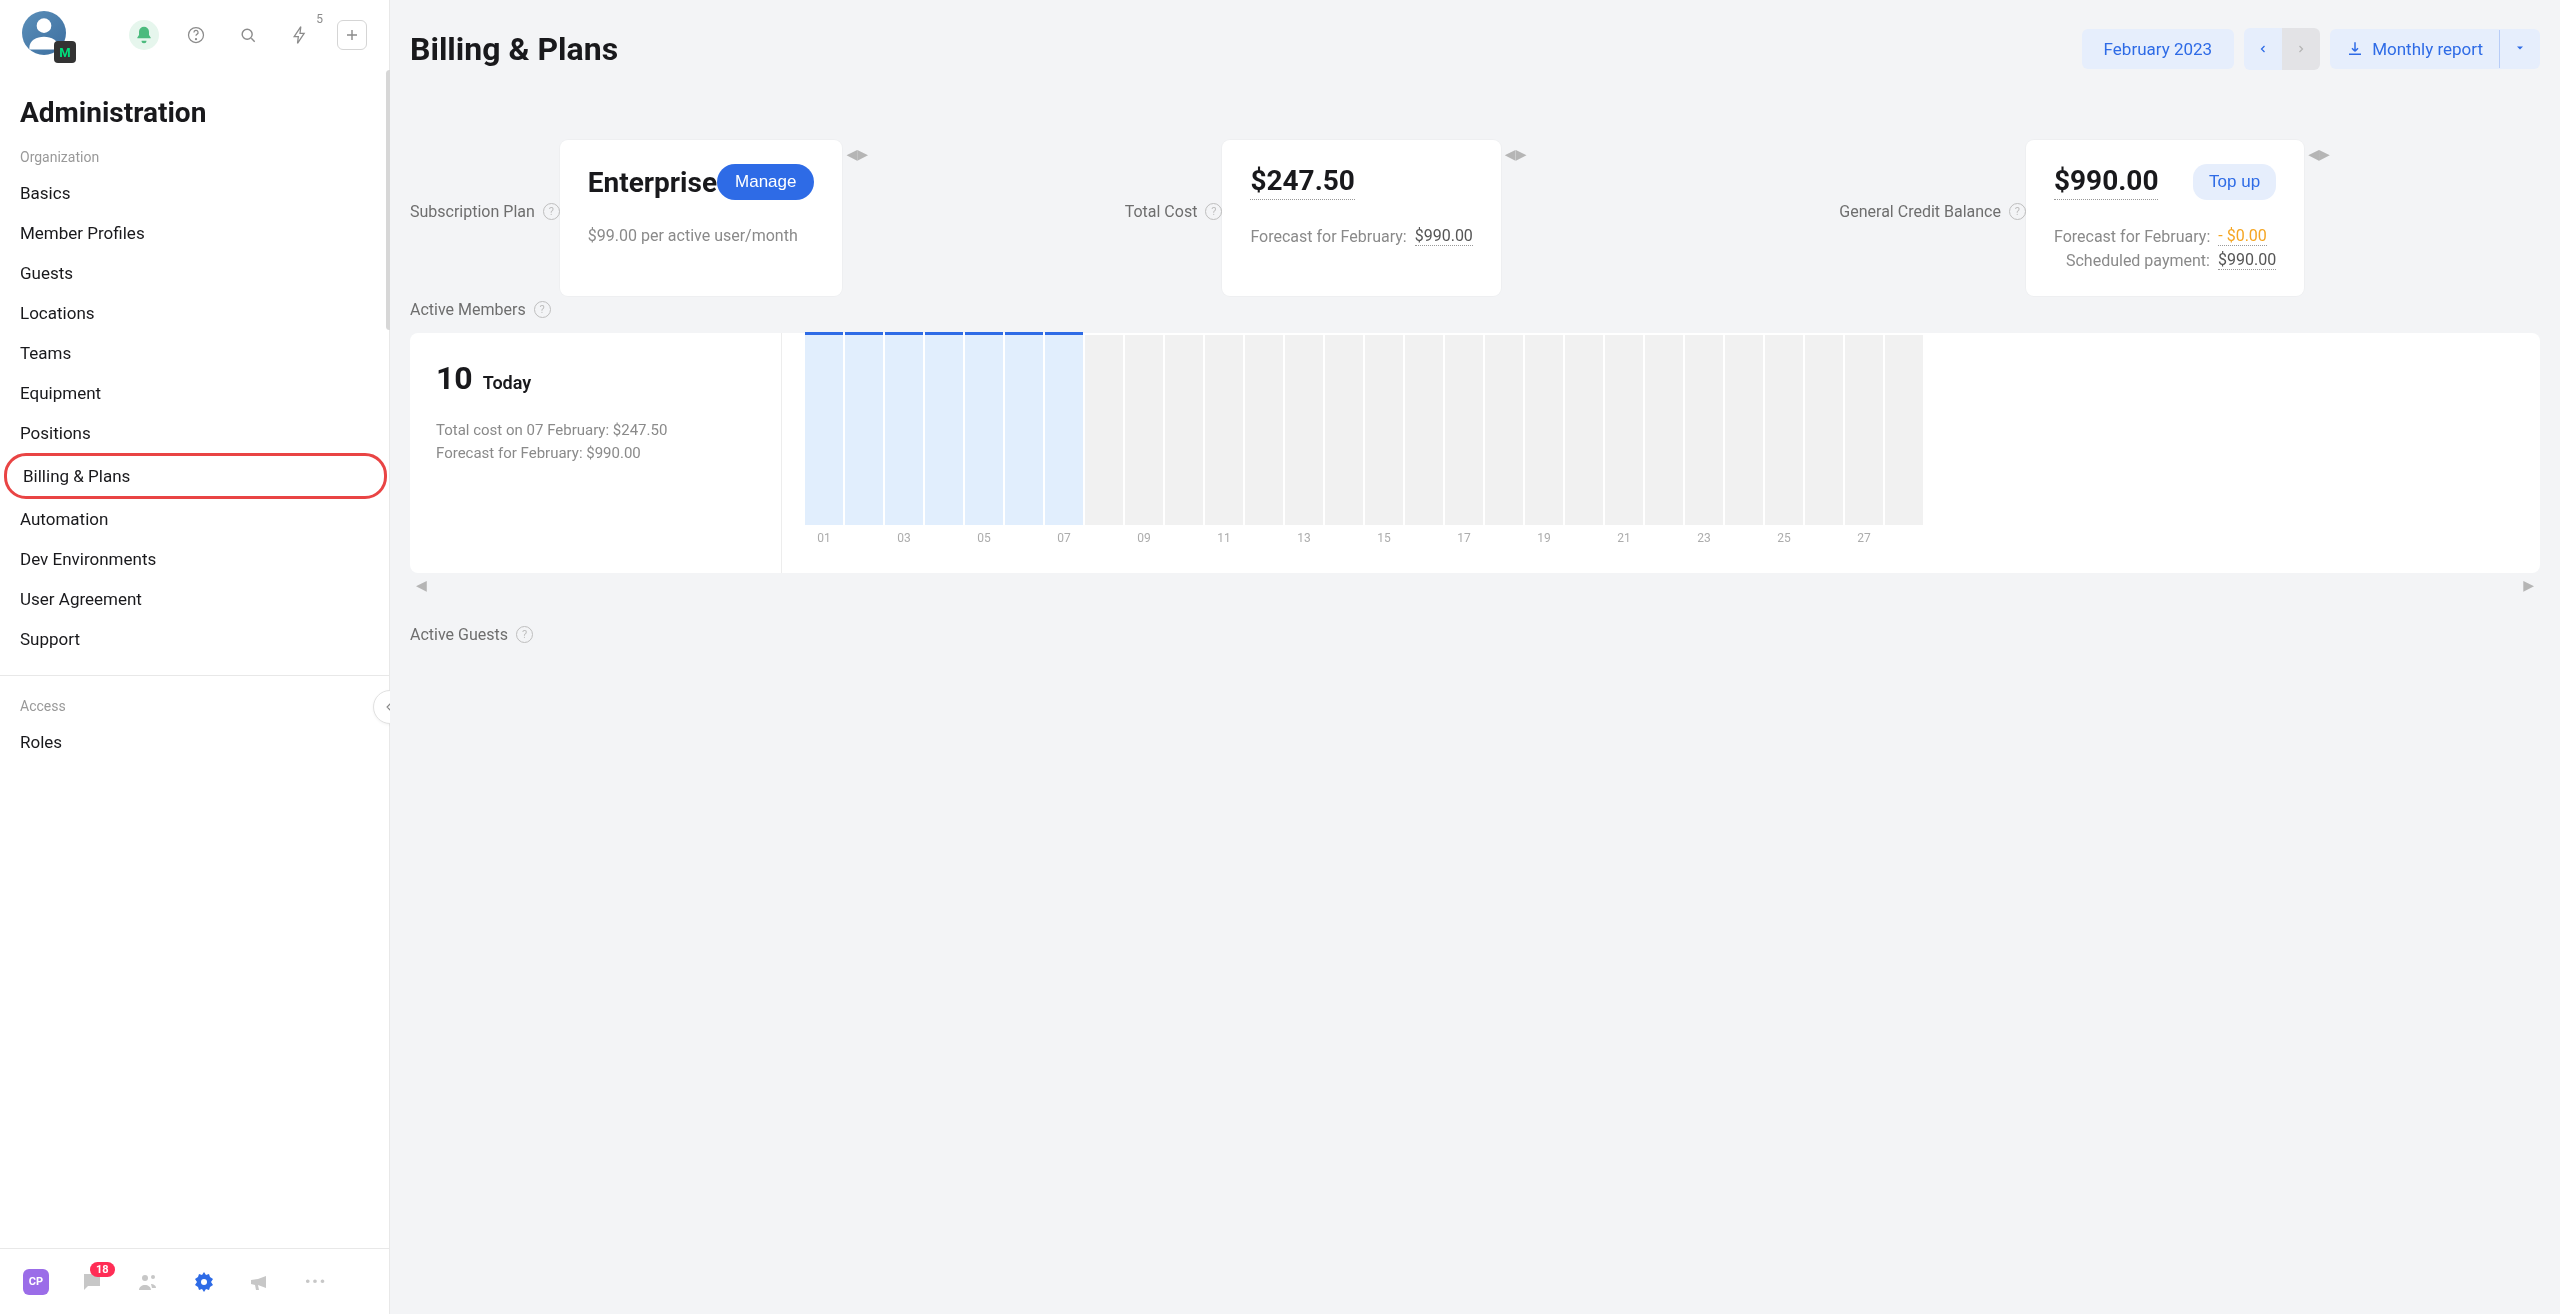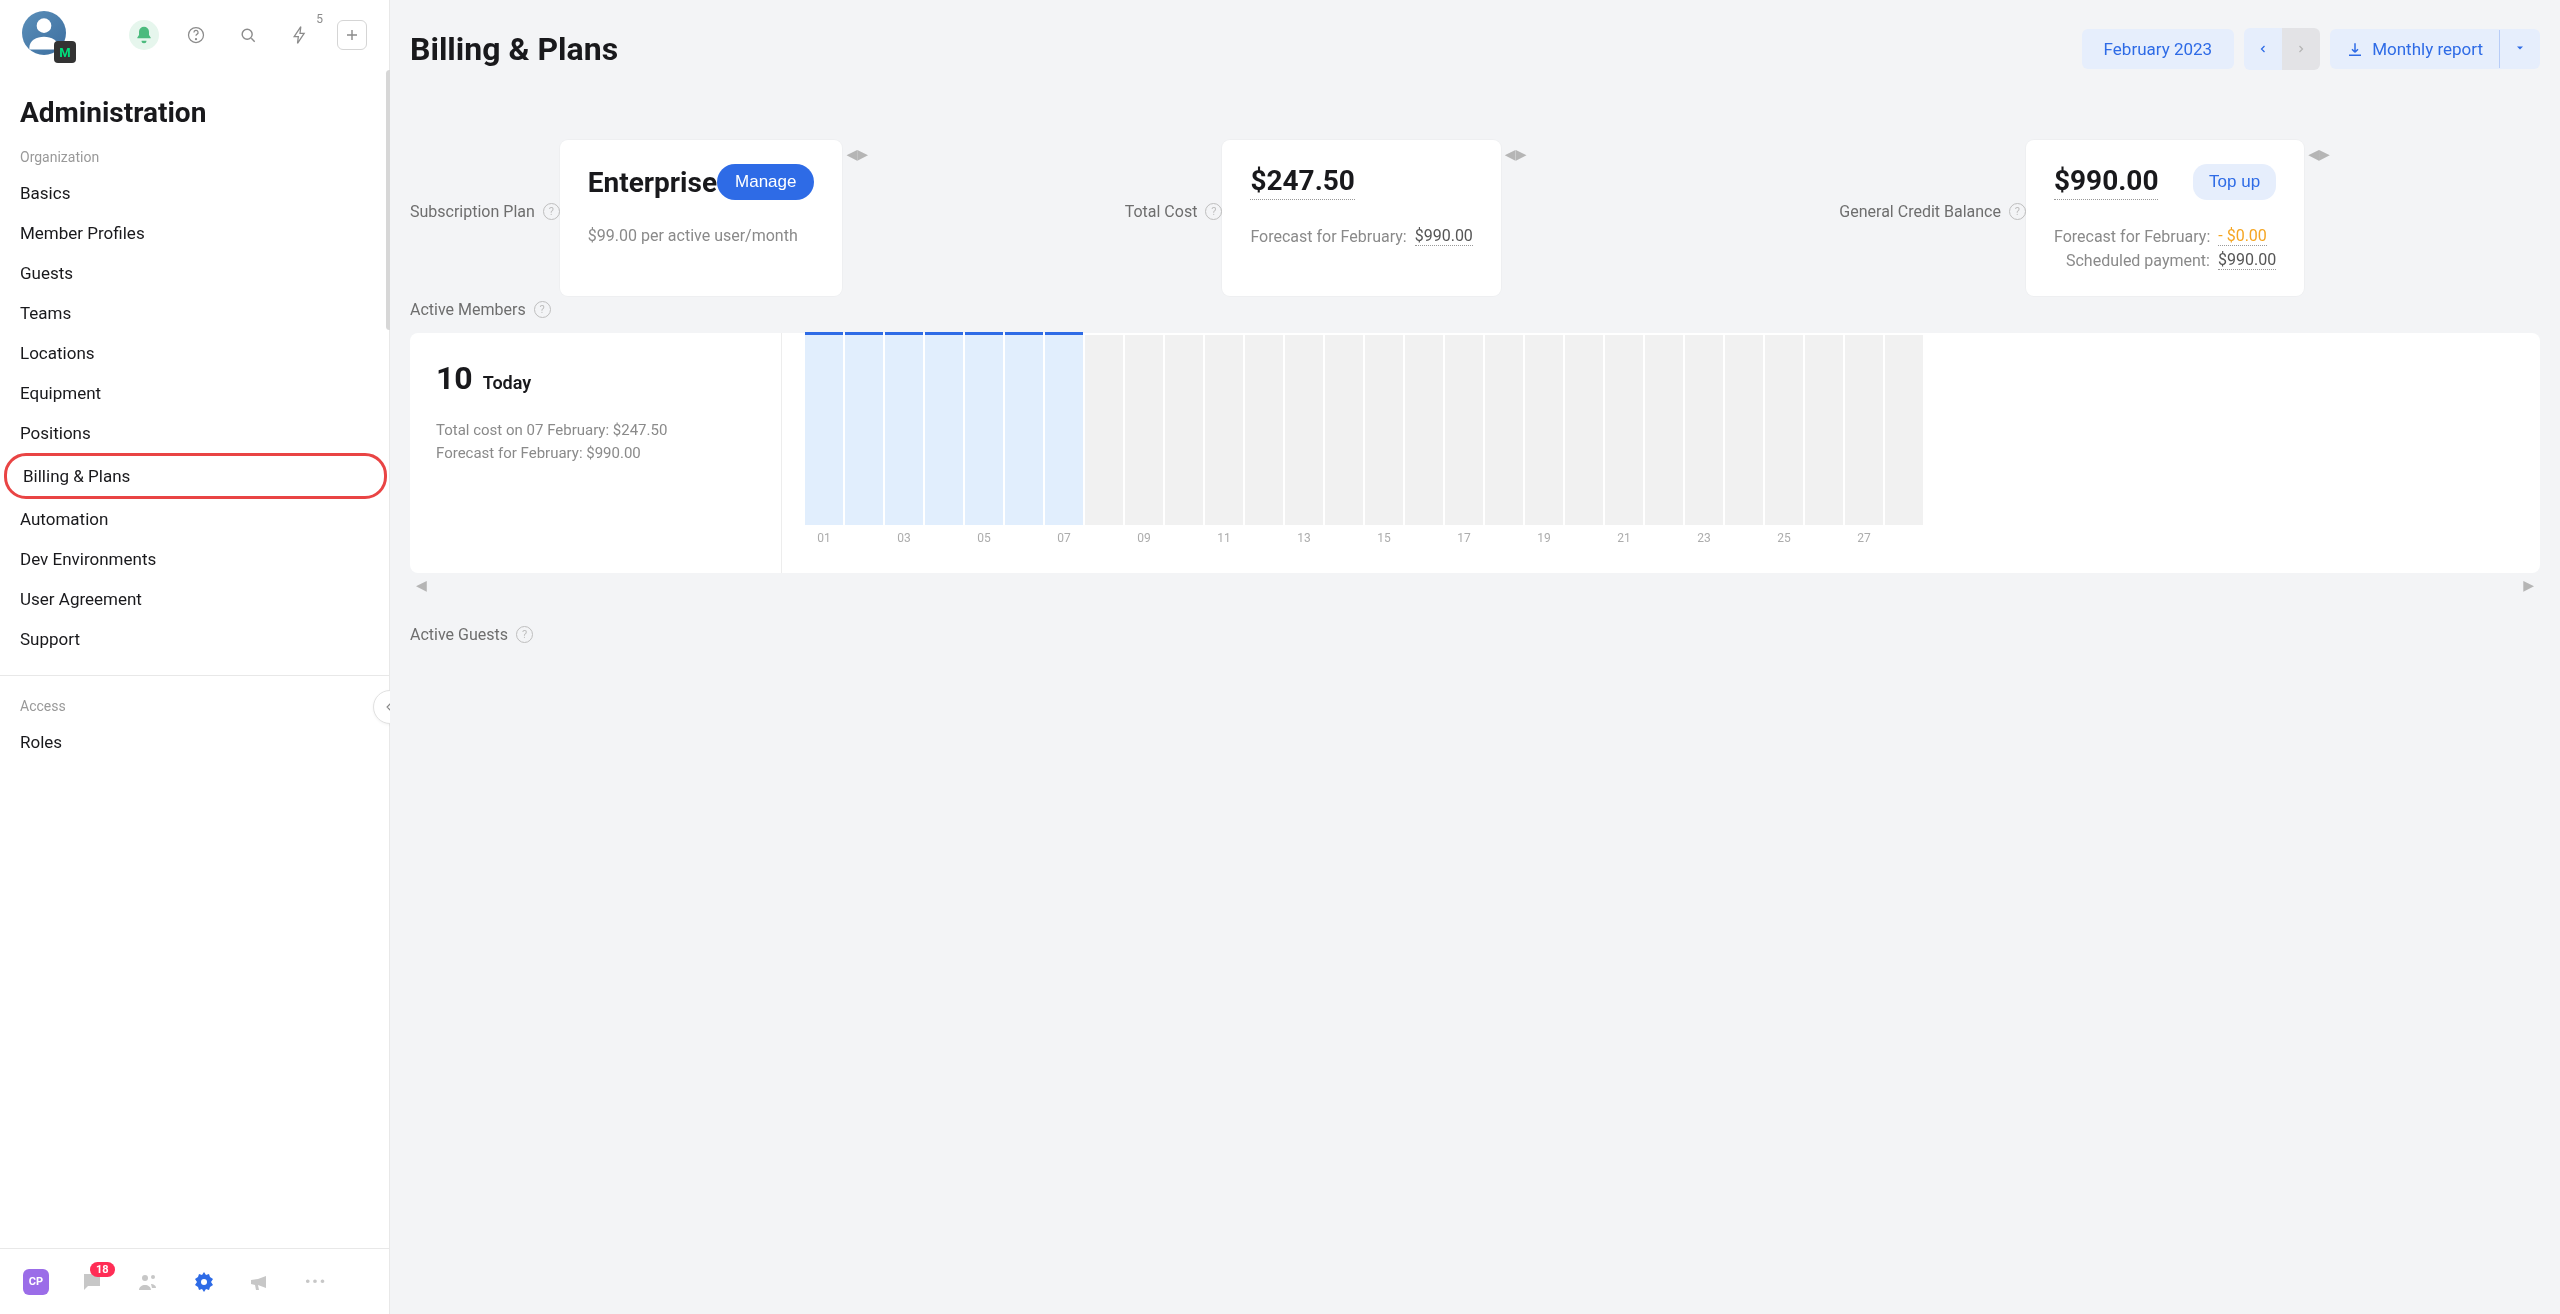--- a/index.html
+++ b/index.html
@@ -50,21 +50,21 @@
 .page-header { display:flex; align-items:center; }
 .page-title { font-size: 32px; font-weight:700; }
 
 .header-controls { margin-left:auto; display:flex; gap:10px; align-items:center; }
 .pill { background:#E6EEFC; color:#2E6BE6; border-radius:6px; padding:10px 22px; font-size:17px; display:flex; align-items:center; gap:8px; cursor:pointer; }
 .nav-arrows { display:flex; border-radius:6px; overflow:hidden; }
 .arrow-btn { width:38px; height:42px; display:flex; align-items:center; justify-content:center; cursor:pointer; }
 .arrow-btn.left { background:#E6EEFC; color:#2E6BE6; }
 .arrow-btn.right { background:#E3E3E6; color:#B5B5B5; }
 .report-btn { background:#E6EEFC; color:#2E6BE6; border-radius:6px; display:flex; align-items:center; }
-.report-main { padding:10px 16px; display:flex; align-items:flex-end; gap:8px; cursor:pointer; font-size:17px; }
+.report-main { padding:10px 16px; display:flex; align-items:center; gap:8px; cursor:pointer; font-size:17px; }
 .report-drop { border-left:1px solid rgba(46,107,230,0.25); padding:10px 14px; cursor:pointer; }
 
 .cards-row { display:flex; gap:14px; margin-top:70px; }
 .card-wrap { flex:1; display:flex; flex-direction:row; }
 .section-label { color:#6E6E6E; font-size:16px; display:flex; align-items:center; gap:8px; margin-bottom:14px; }
 .help-circle { width:17px; height:17px; border:1.5px solid #BEBEBE; border-radius:50%; display:inline-flex; align-items:center; justify-content:center; color:#BEBEBE; font-size:11px; }
 
 .card { background:#fff; border-radius:8px; padding:24px 28px 26px; min-height:140px; box-shadow:0 0 0 1px rgba(0,0,0,0.02); }
 .card-row1 { display:flex; align-items:center; justify-content:space-between; }
 .plan-name { font-size:28px; font-weight:700; }
@@ -148,22 +148,22 @@
       </div>
     </div>
 
     <div class="sidebar-scroll">
       <div class="section-title">Administration</div>
       <div class="group-label">Organization</div>
       <div id="nav-org">
           <div class="nav-item">Basics</div>
           <div class="nav-item">Member Profiles</div>
           <div class="nav-item">Guests</div>
+          <div class="nav-item">Locations</div>
           <div class="nav-item">Teams</div>
-          <div class="nav-item">Locations</div>
           <div class="nav-item">Equipment</div>
           <div class="nav-item">Positions</div>
           <div class="nav-item highlighted">Billing &amp; Plans</div>
           <div class="nav-item">Automation</div>
           <div class="nav-item">Dev Environments</div>
           <div class="nav-item">User Agreement</div>
           <div class="nav-item">Support</div>
         </div>
       <hr class="sidebar-divider">
       <div class="group-label">Access</div>

